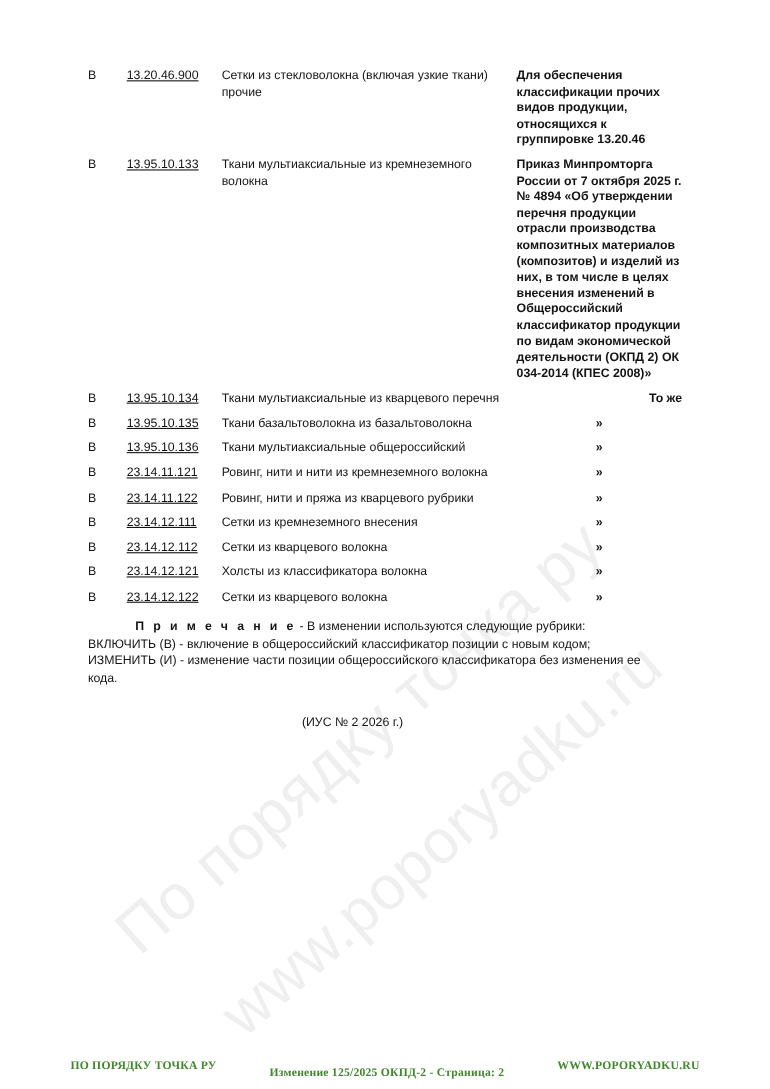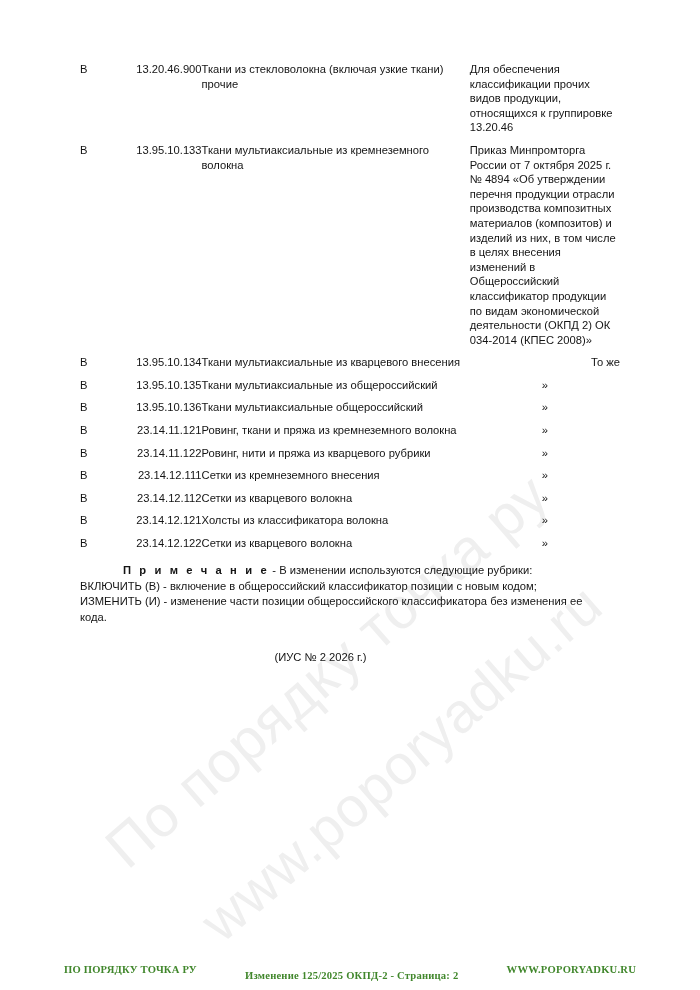--- a/index.html
+++ b/index.html
@@ -67,23 +67,23 @@
   .doc-table td {
     vertical-align: top;
     font-size: 11.2px;
     line-height: 14.6px;
     padding: 0 0 10px 0;
     color: #141414;
   }
   .doc-table tr.tight td { padding-bottom: 8px; }
 
   .col-mark   { width: 36px; text-align: left; }
-  .col-code   { width: 87px; text-align: right; white-space: nowrap; }
+  .col-code   { width: 87px; text-align: left; white-space: nowrap; text-decoration: underline; }
   .col-desc   { width: 265px; padding-right: 8px !important; }
-  .col-note   { width: 152px; }
+  .col-note   { width: 152px; font-weight: bold; }
 
   .note-ditto { display: block; text-align: center; }
   .note-same  { display: block; text-align: right; padding-left: 62px; }
 
   
   .remark {
     position: absolute;
     left: 80px;
     top: 563px;
     width: 545px;
@@ -136,57 +136,57 @@
   <div class="wm wm-b">www.poporyadku.ru</div>
 </div>
 
 <div class="page">
 
   <table class="doc-table">
     <tbody>
       <tr class="tight">
         <td class="col-mark">В</td>
         <td class="col-code">13.20.46.900</td>
-        <td class="col-desc">Ткани из стекловолокна (включая узкие ткани) прочие</td>
+        <td class="col-desc">Сетки из стекловолокна (включая узкие ткани) прочие</td>
         <td class="col-note">Для обеспечения классификации прочих видов продукции, относящихся к группировке 13.20.46</td>
       </tr>
       <tr class="tight">
         <td class="col-mark">В</td>
         <td class="col-code">13.95.10.133</td>
         <td class="col-desc">Ткани мультиаксиальные из кремнеземного волокна</td>
         <td class="col-note">Приказ Минпромторга России от 7 октября 2025 г. № 4894 «Об утверждении перечня продукции отрасли производства композитных материалов (композитов) и изделий из них, в том числе в целях внесения изменений в Общероссийский классификатор продукции по видам экономической деятельности (ОКПД 2) ОК 034-2014 (КПЕС 2008)»</td>
       </tr>
       <tr class="tight">
         <td class="col-mark">В</td>
         <td class="col-code">13.95.10.134</td>
-        <td class="col-desc">Ткани мультиаксиальные из кварцевого внесения</td>
+        <td class="col-desc">Ткани мультиаксиальные из кварцевого перечня</td>
         <td class="col-note">
             <span class="note-same">То же</span>
           </td>
       </tr>
       <tr class="tight">
         <td class="col-mark">В</td>
         <td class="col-code">13.95.10.135</td>
-        <td class="col-desc">Ткани мультиаксиальные из общероссийский</td>
+        <td class="col-desc">Ткани базальтоволокна из базальтоволокна</td>
         <td class="col-note">
             <span class="note-ditto">»</span>
           </td>
       </tr>
       <tr class="tight">
         <td class="col-mark">В</td>
         <td class="col-code">13.95.10.136</td>
         <td class="col-desc">Ткани мультиаксиальные общероссийский</td>
         <td class="col-note">
             <span class="note-ditto">»</span>
           </td>
       </tr>
       <tr class="tight">
         <td class="col-mark">В</td>
         <td class="col-code">23.14.11.121</td>
-        <td class="col-desc">Ровинг, ткани и пряжа из кремнеземного волокна</td>
+        <td class="col-desc">Ровинг, нити и нити из кремнеземного волокна</td>
         <td class="col-note">
             <span class="note-ditto">»</span>
           </td>
       </tr>
       <tr class="tight">
         <td class="col-mark">В</td>
         <td class="col-code">23.14.11.122</td>
         <td class="col-desc">Ровинг, нити и пряжа из кварцевого рубрики</td>
         <td class="col-note">
             <span class="note-ditto">»</span>

